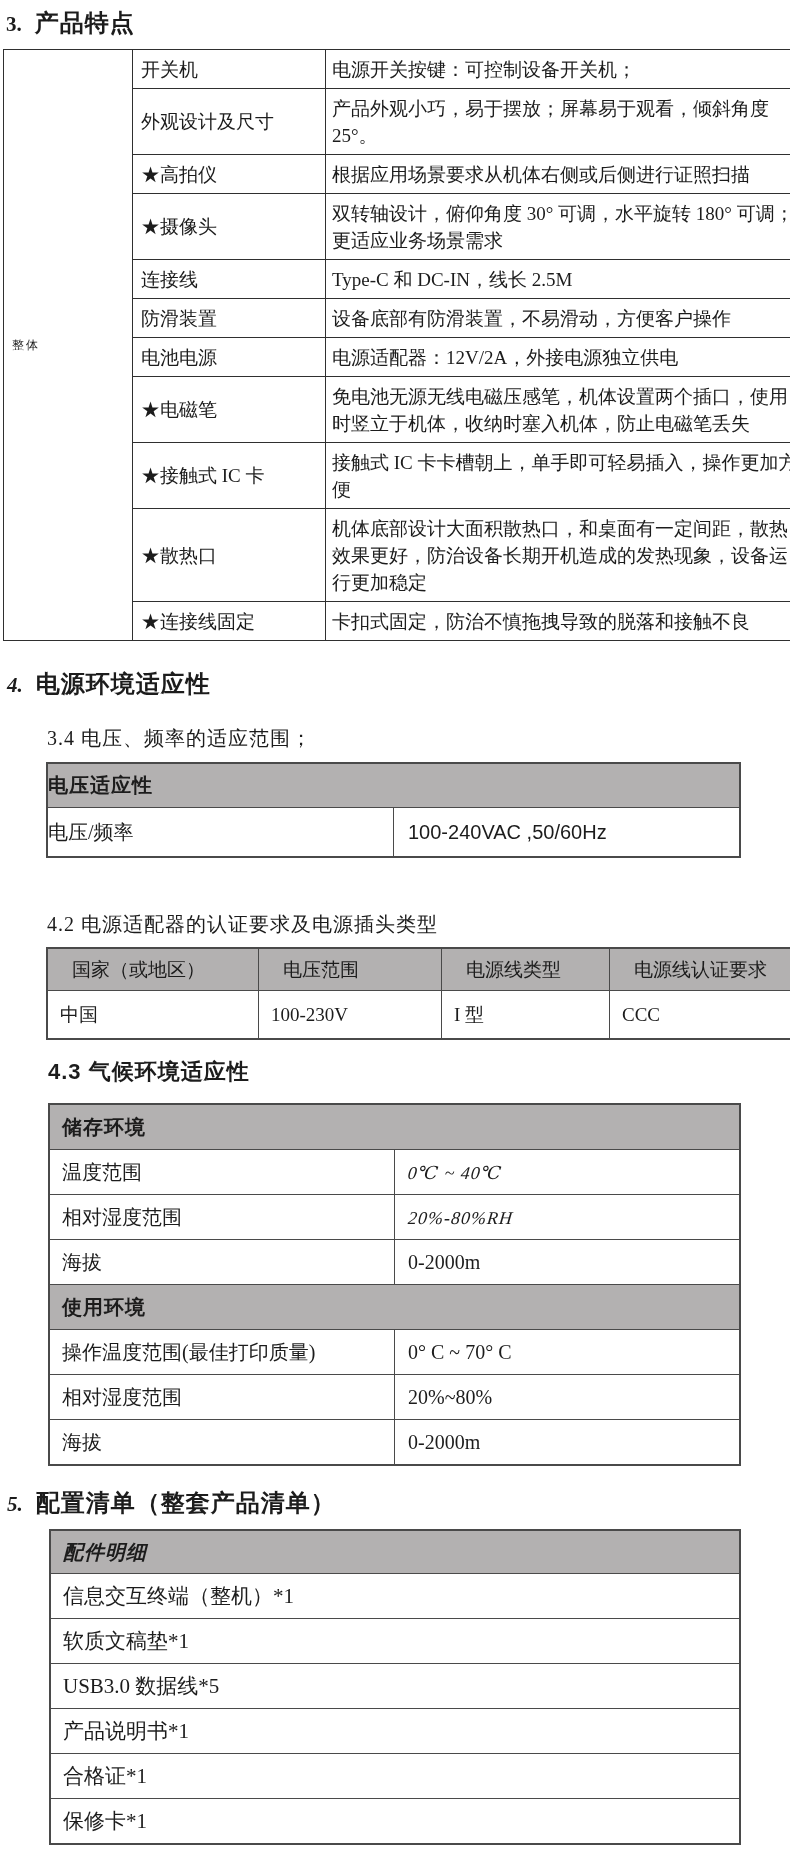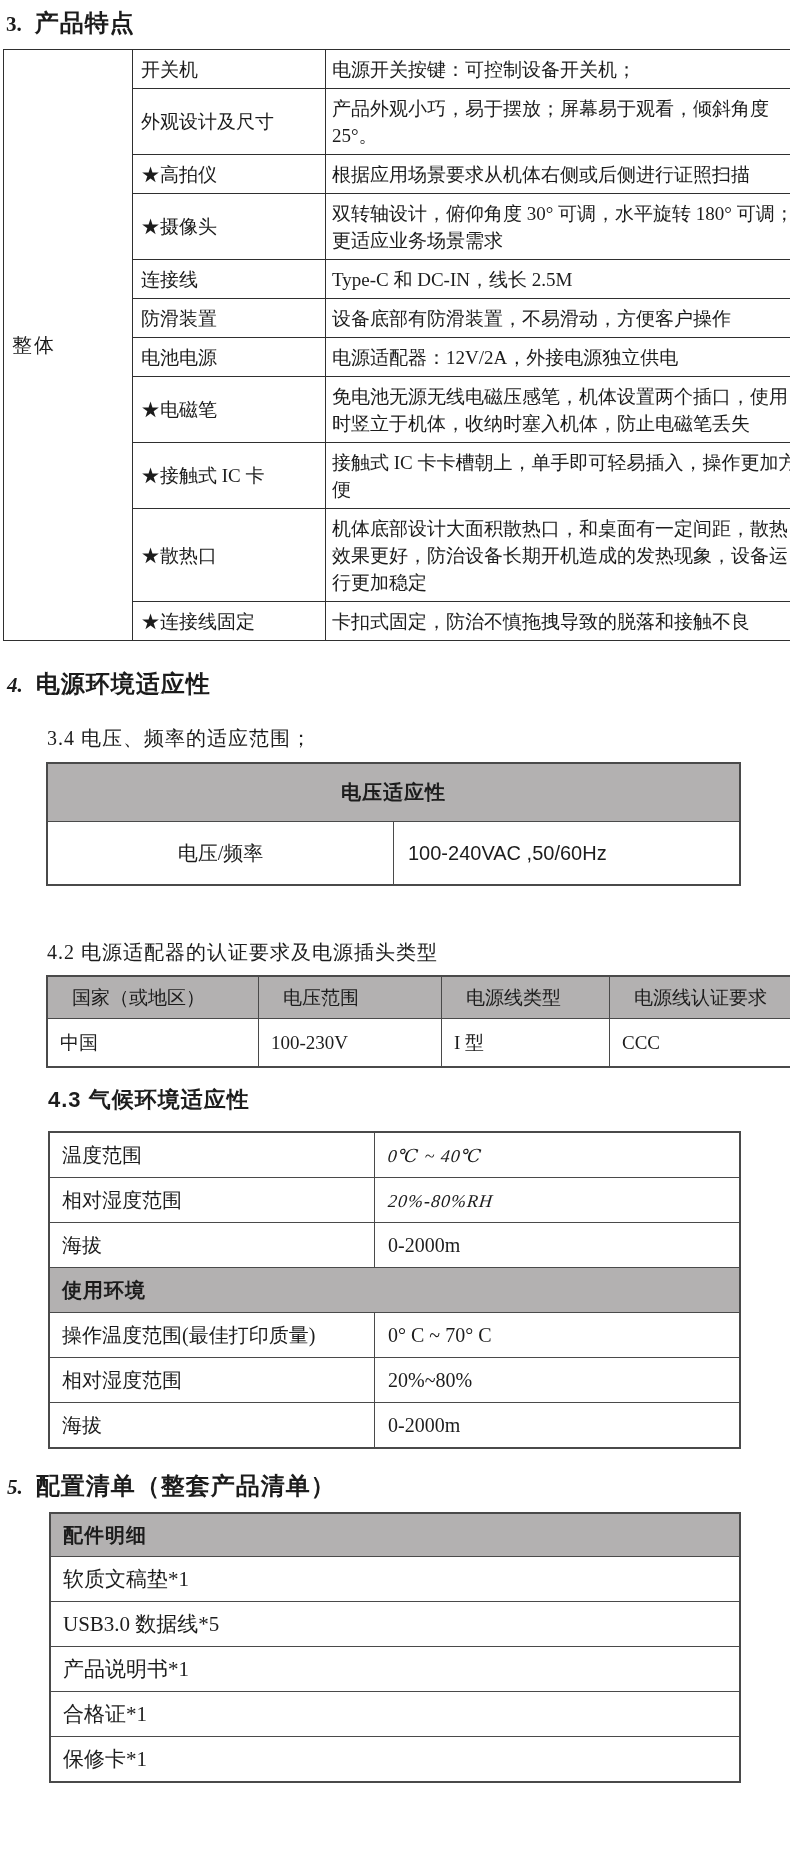--- a/index.html
+++ b/index.html
@@ -27,36 +27,36 @@
     font-weight:bold;font-size:22px;margin:17px 0 0 48px;letter-spacing:1px;
   }
   
   table{border-collapse:collapse;}
   .t1{
     margin:10px 0 0 3px;
     width:774px;table-layout:fixed;
     font-size:19px;line-height:27px;
   }
   .t1 td{border:1px solid #2f2f2f;vertical-align:middle;padding:0;}
-  .t1 .group{width:120px;padding-left:8px;font-size:20px;letter-spacing:2px;}
+  .t1 .group{width:120px;padding-left:8px;font-size:12px;letter-spacing:2px;}
   .t1 .lbl{width:184px;padding-left:8px;}
   .t1 .desc{width:470px;overflow:visible;}
   .t1 .descin{width:478px;padding-left:6px;box-sizing:border-box;}
   .t1 tr.h1 td{height:38px;}
   .t1 tr.h2 td{height:65px;}
   .t1 tr.h3 td{height:92px;}
   
   .bt{table-layout:fixed;border:2px solid #4a4a4a;font-size:20px;}
   .bt td{border:1px solid #4a4a4a;vertical-align:middle;padding:0 0 0 12px;}
   .bt .ghead{
     background:var(--gray,#b3b1b1);
     font-family:"Liberation Sans","DejaVu Sans",sans-serif;
     font-weight:bold;letter-spacing:1px;
   }
-  .center{text-align:center;padding:7px !important;}
+  .center{padding:0 !important;}
   
   .t2{margin:10px 0 0 46px;width:695px;}
   .t2 .ghead{height:43px;}
   .t2 .c1{width:179px;height:48px;}
   .t2 .vval{font-family:"Liberation Sans","DejaVu Sans",sans-serif;font-size:20px;padding-left:14px;}
   
   .t3{margin:9px 0 0 46px;width:695px;font-size:19px;}
   .t3 .hrow td{height:41px;background:var(--gray,#b3b1b1);padding-left:24px;}
   .t3 .brow td{height:47px;}
   .t3 .c1{width:186px;}.t3 .c2{width:158px;margin-left:48px;}.t3 .c3{width:143px;}.t3 .c4{width:208px;}
@@ -65,21 +65,21 @@
   .t4 td{height:44px;}
   .t4 .c1{width:312px;}
   .t4 .val{padding-left:13px;}
   .hand{
     font-style:italic;font-size:18px;letter-spacing:1px;
     display:inline-block;transform:skewX(-6deg);
   }
   
   .t5{margin:10px 0 0 49px;width:692px;font-size:21px;}
   .t5 td{height:44px;}
-  .t5 .ghead{height:42px;font-size:20px;}
+  .t5 .ghead{height:42px;font-size:20px;font-style:italic;}
 </style>
 </head>
 <body>
 
 <div class="page">
 
   <div class="sec-title" id="sec3">
     <span class="num">3.</span>
     <span class="txt">产品特点</span>
   </div>
@@ -192,20 +192,23 @@
         <td class="c4">CCC</td>
       </tr>
     </tbody>
   </table>
 
   <div class="sub-title-big">4.3 气候环境适应性</div>
 
   <table class="t4 bt">
     <tbody>
       <tr>
+        <td colspan="2" class="ghead">储存环境</td>
+      </tr>
+      <tr>
         <td class="c1">温度范围</td>
         <td class="val"><span class="hand">0℃ ~ 40℃</span></td>
       </tr>
       <tr>
         <td class="c1">相对湿度范围</td>
         <td class="val"><span class="hand">20%-80%RH</span></td>
       </tr>
       <tr>
         <td class="c1">海拔</td>
         <td class="val">0-2000m</td>
@@ -232,20 +235,23 @@
     <span class="num it">5.</span>
     <span class="txt">配置清单（整套产品清单）</span>
   </div>
 
   <table class="t5 bt">
     <tbody>
       <tr>
         <td class="ghead">配件明细</td>
       </tr>
       <tr>
+          <td>信息交互终端（整机）*1</td>
+        </tr>
+      <tr>
           <td>软质文稿垫*1</td>
         </tr>
       <tr>
           <td>USB3.0 数据线*5</td>
         </tr>
       <tr>
           <td>产品说明书*1</td>
         </tr>
       <tr>
           <td>合格证*1</td>

